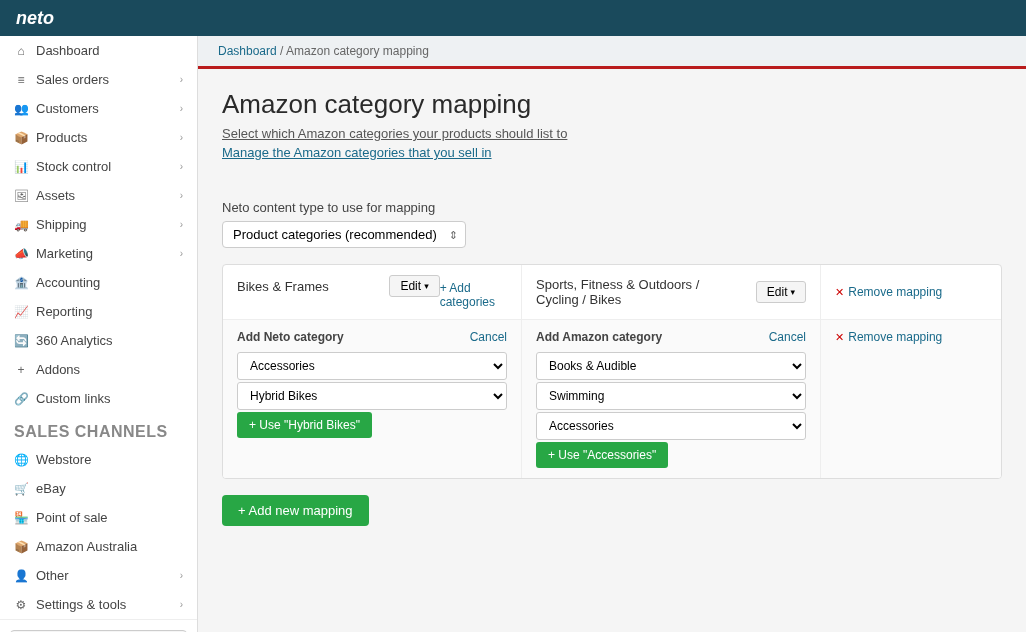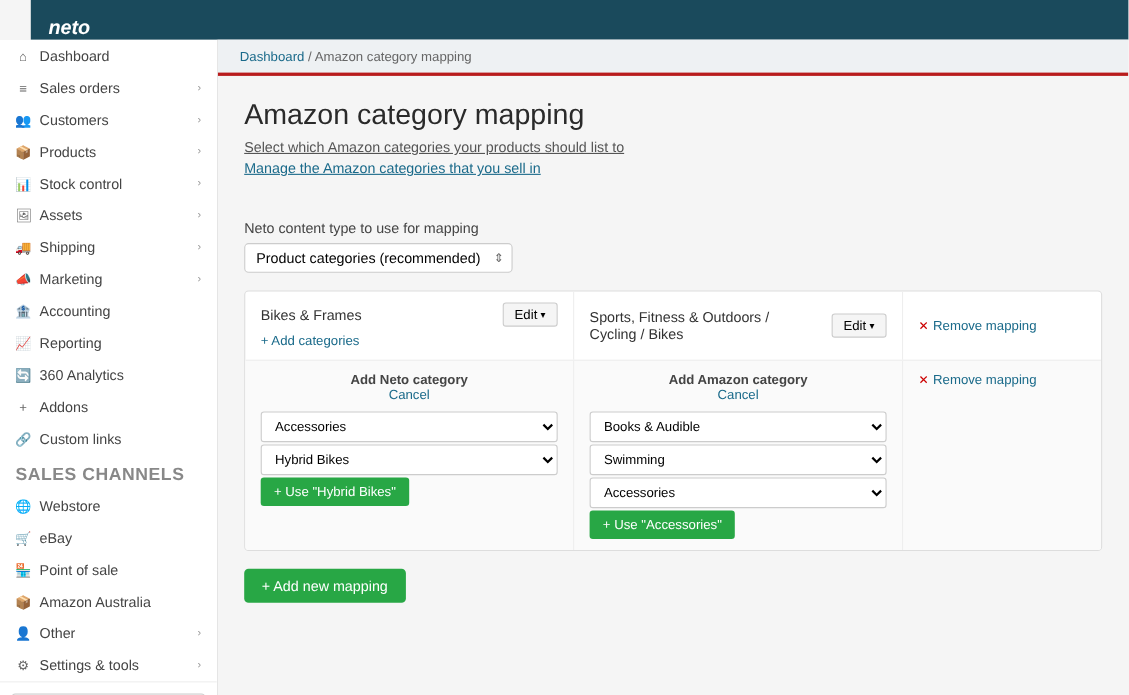--- a/index.html
+++ b/index.html
@@ -1,19 +1,19 @@
 <!DOCTYPE html>
 <html><head>
   <meta charset="utf-8">
   <style>
     * { box-sizing: border-box; margin: 0; padding: 0; }
     body { font-family: -apple-system, BlinkMacSystemFont, 'Segoe UI', sans-serif; font-size: 13px; color: #333; background: #f5f5f5; display: flex; flex-direction: column; height: 632px; width: 1026px; overflow: hidden; }
 
     
-    .topbar { background: #1a4a5c; height: 36px; display: flex; align-items: flex-end; padding: 0 16px; flex-shrink: 0; margin-left: 28px; }
+    .topbar { background: #1a4a5c; height: 36px; display: flex; align-items: center; padding: 0 16px; flex-shrink: 0; }
     .topbar-logo { color: #fff; font-size: 18px; font-weight: bold; font-style: italic; }
 
     
     .layout { display: flex; flex: 1; overflow: hidden; }
 
     
     .sidebar { width: 198px; background: #fff; border-right: 1px solid #ddd; overflow-y: auto; flex-shrink: 0; display: flex; flex-direction: column; }
     .sidebar-nav { flex: 1; }
     .sidebar-item { display: flex; align-items: center; justify-content: space-between; padding: 7px 14px; cursor: pointer; color: #444; font-size: 13px; }
     .sidebar-item .item-left { display: flex; align-items: center; gap: 8px; }
@@ -45,38 +45,38 @@
     .th { padding: 10px 14px; font-weight: 600; font-size: 12px; color: #555; border-right: 1px solid #eee; }
     .th:last-child { border-right: none; }
 
     .table-row-section { border-bottom: 1px solid #ddd; }
     .table-row-section:last-child { border-bottom: none; }
 
     .row-main { display: grid; grid-template-columns: 1fr 1fr 180px; }
     .td { padding: 10px 14px; border-right: 1px solid #eee; display: flex; align-items: center; }
     .td:last-child { border-right: none; }
 
-    .td-neto { flex-direction: column; align-items: flex-start; }
+    .td-neto { flex-direction: row; align-items: flex-start; }
     .neto-cat-row { display: flex; align-items: center; justify-content: space-between; width: 100%; }
     .neto-cat-name { font-size: 13px; color: #333; }
     .edit-btn { padding: 3px 10px; font-size: 12px; border: 1px solid #ccc; background: #f5f5f5; border-radius: 3px; cursor: pointer; display: flex; align-items: center; gap: 3px; }
     .edit-btn .small-chevron { font-size: 9px; }
     .add-cats-link { font-size: 12px; color: #1a6a8a; cursor: pointer; margin-top: 6px; }
 
     .amazon-cat-row { display: flex; align-items: center; justify-content: space-between; width: 100%; gap: 29px; }
     .amazon-cat-name { font-size: 13px; color: #333; }
 
     .remove-mapping { font-size: 12px; color: #1a6a8a; cursor: pointer; display: flex; align-items: center; gap: 4px; }
     .remove-mapping .x-icon { color: #c00; font-size: 11px; }
 
     
     .add-mapping-section { display: grid; grid-template-columns: 1fr 1fr 180px; border-top: 1px solid #eee; background: #fafafa; }
     .add-td { padding: 10px 14px; border-right: 1px solid #eee; }
     .add-td:last-child { border-right: none; }
-    .add-label { font-size: 12px; font-weight: 600; color: #444; margin-bottom: 8px; display: flex; align-items: center; justify-content: space-between; flex-direction: column; }
+    .add-label { font-size: 12px; font-weight: 600; color: #444; margin-bottom: 8px; display: flex; align-items: center; justify-content: space-between; }
     .cancel-link { font-size: 12px; color: #1a6a8a; cursor: pointer; font-weight: normal; }
     .add-select { width: 100%; padding: 5px 8px; border: 1px solid #ccc; border-radius: 3px; font-size: 12px; margin-bottom: 2px; background: #fff; cursor: pointer; }
     .use-btn { background: #28a745; color: #fff; border: none; border-radius: 3px; padding: 6px 12px; font-size: 12px; cursor: pointer; display: flex; align-items: center; gap: 4px; }
     .use-btn-amazon { background: #28a745; color: #fff; border: none; border-radius: 3px; padding: 6px 12px; font-size: 12px; cursor: pointer; display: flex; align-items: center; gap: 4px; }
 
     
     .add-new-btn { margin-top: 16px; background: #28a745; color: #fff; border: none; border-radius: 4px; padding: 8px 16px; font-size: 13px; cursor: pointer; display: inline-flex; align-items: center; gap: 5px; }
   </style>
 </head>
 <body>

